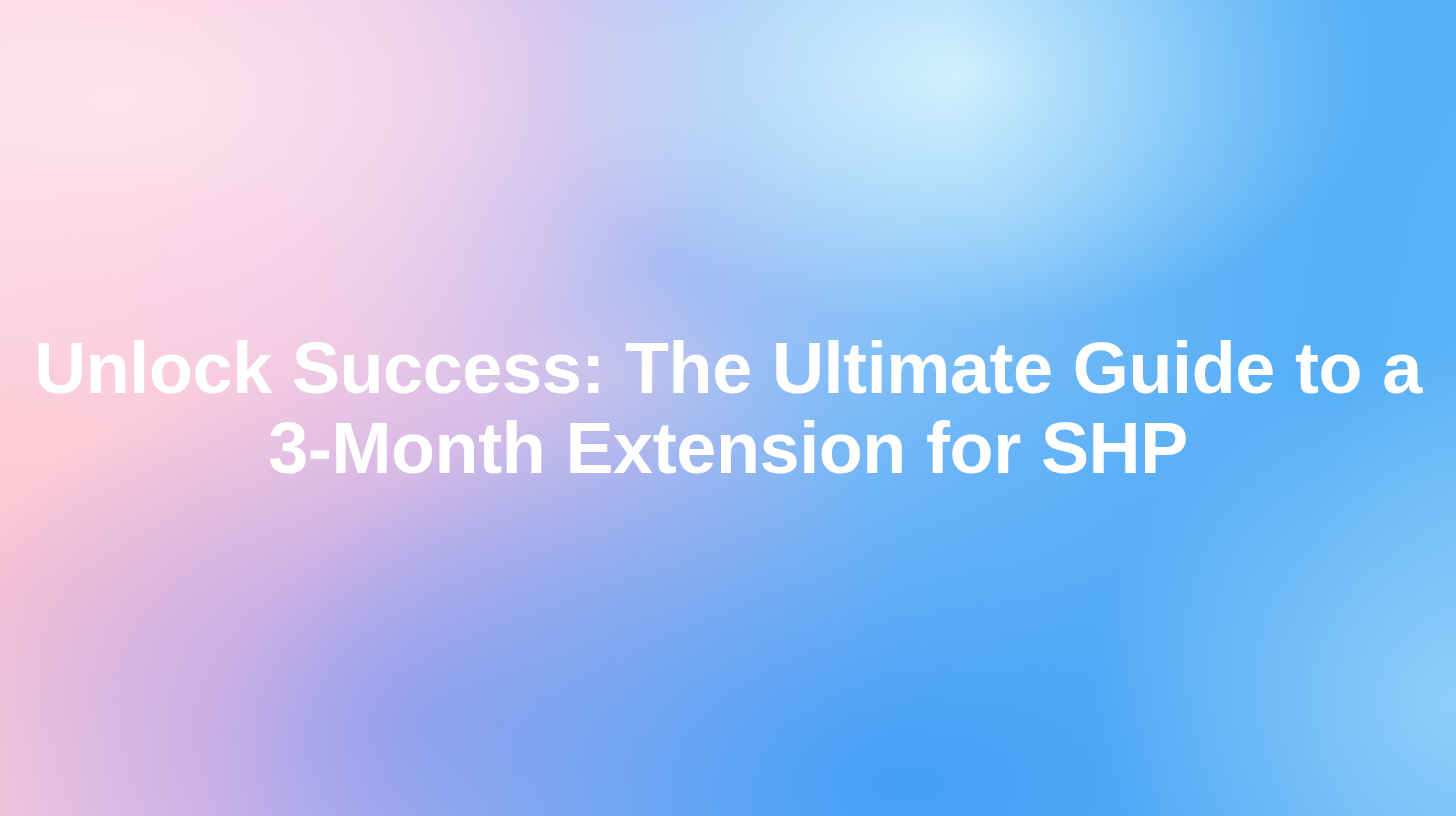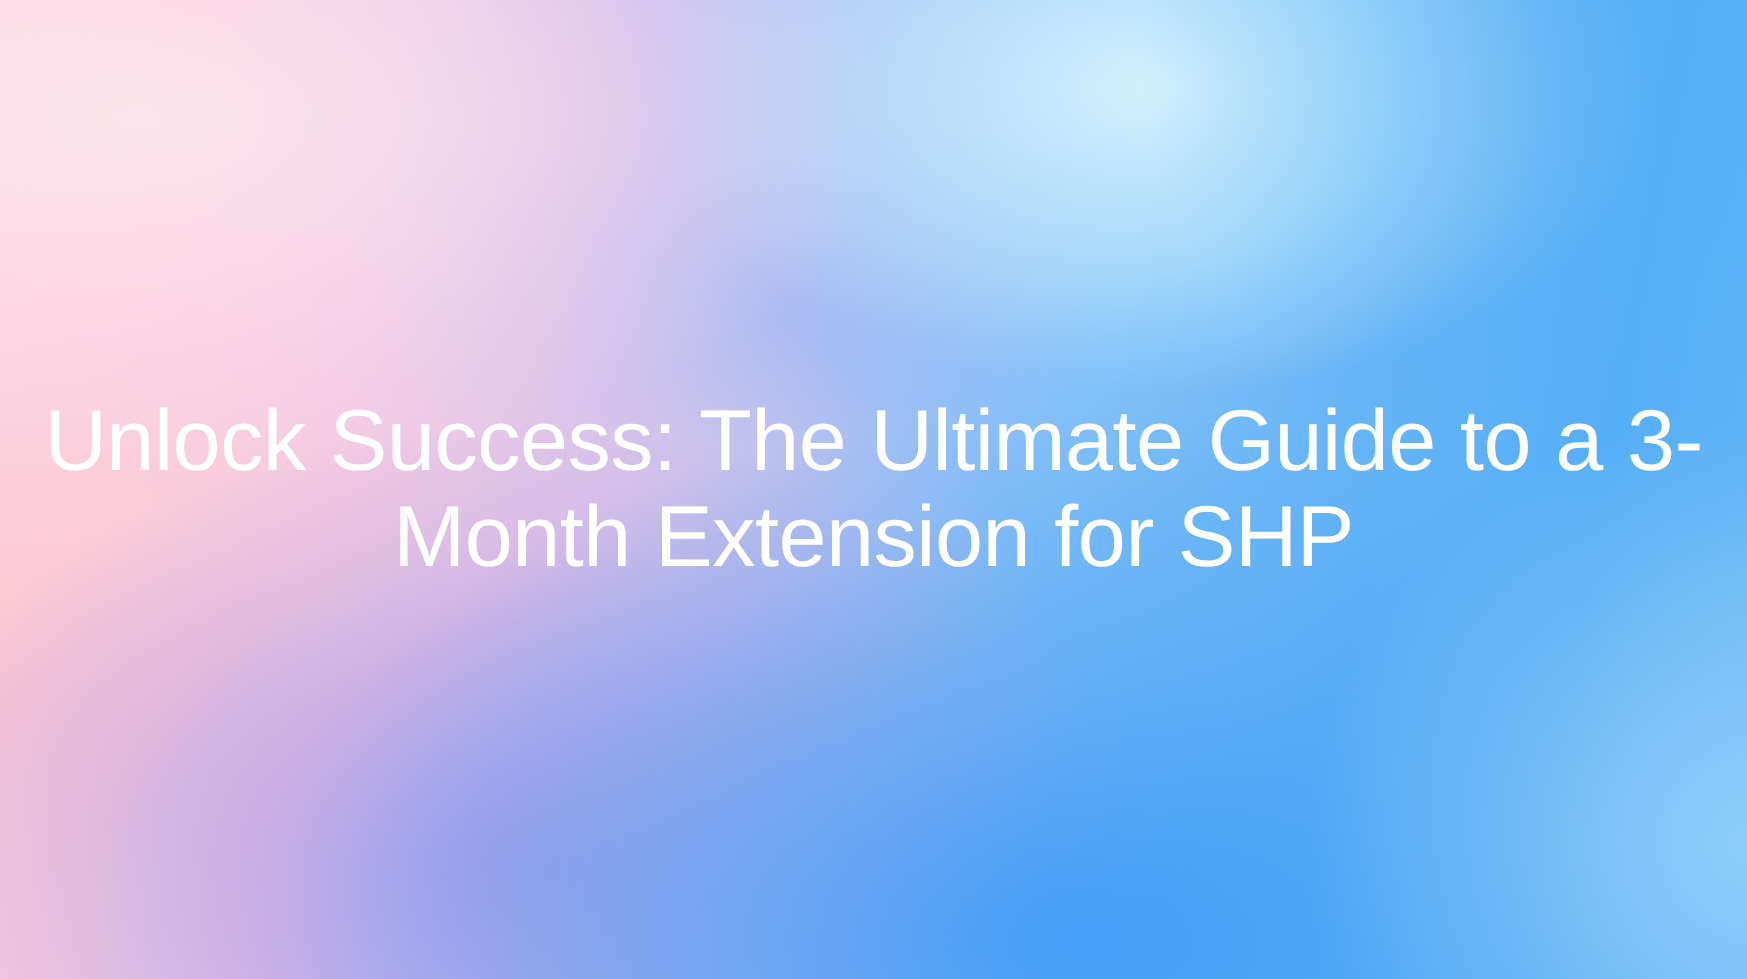--- a/index.html
+++ b/index.html
@@ -119,21 +119,21 @@
     box-sizing: border-box;
   }
 
   .headline {
     margin: 0;
     width: 100%;
     max-width: 1390px;
     text-align: center;
     color: #ffffff;
     font-family: "Liberation Sans", "DejaVu Sans", sans-serif;
-    font-weight: 400;
+    font-weight: 700;
     font-size: 72px;
     line-height: 80px;
     letter-spacing: -0.4px;
     word-spacing: 0.5px;
     -webkit-font-smoothing: antialiased;
   }
 </style>
 </head>
 <body>
 

